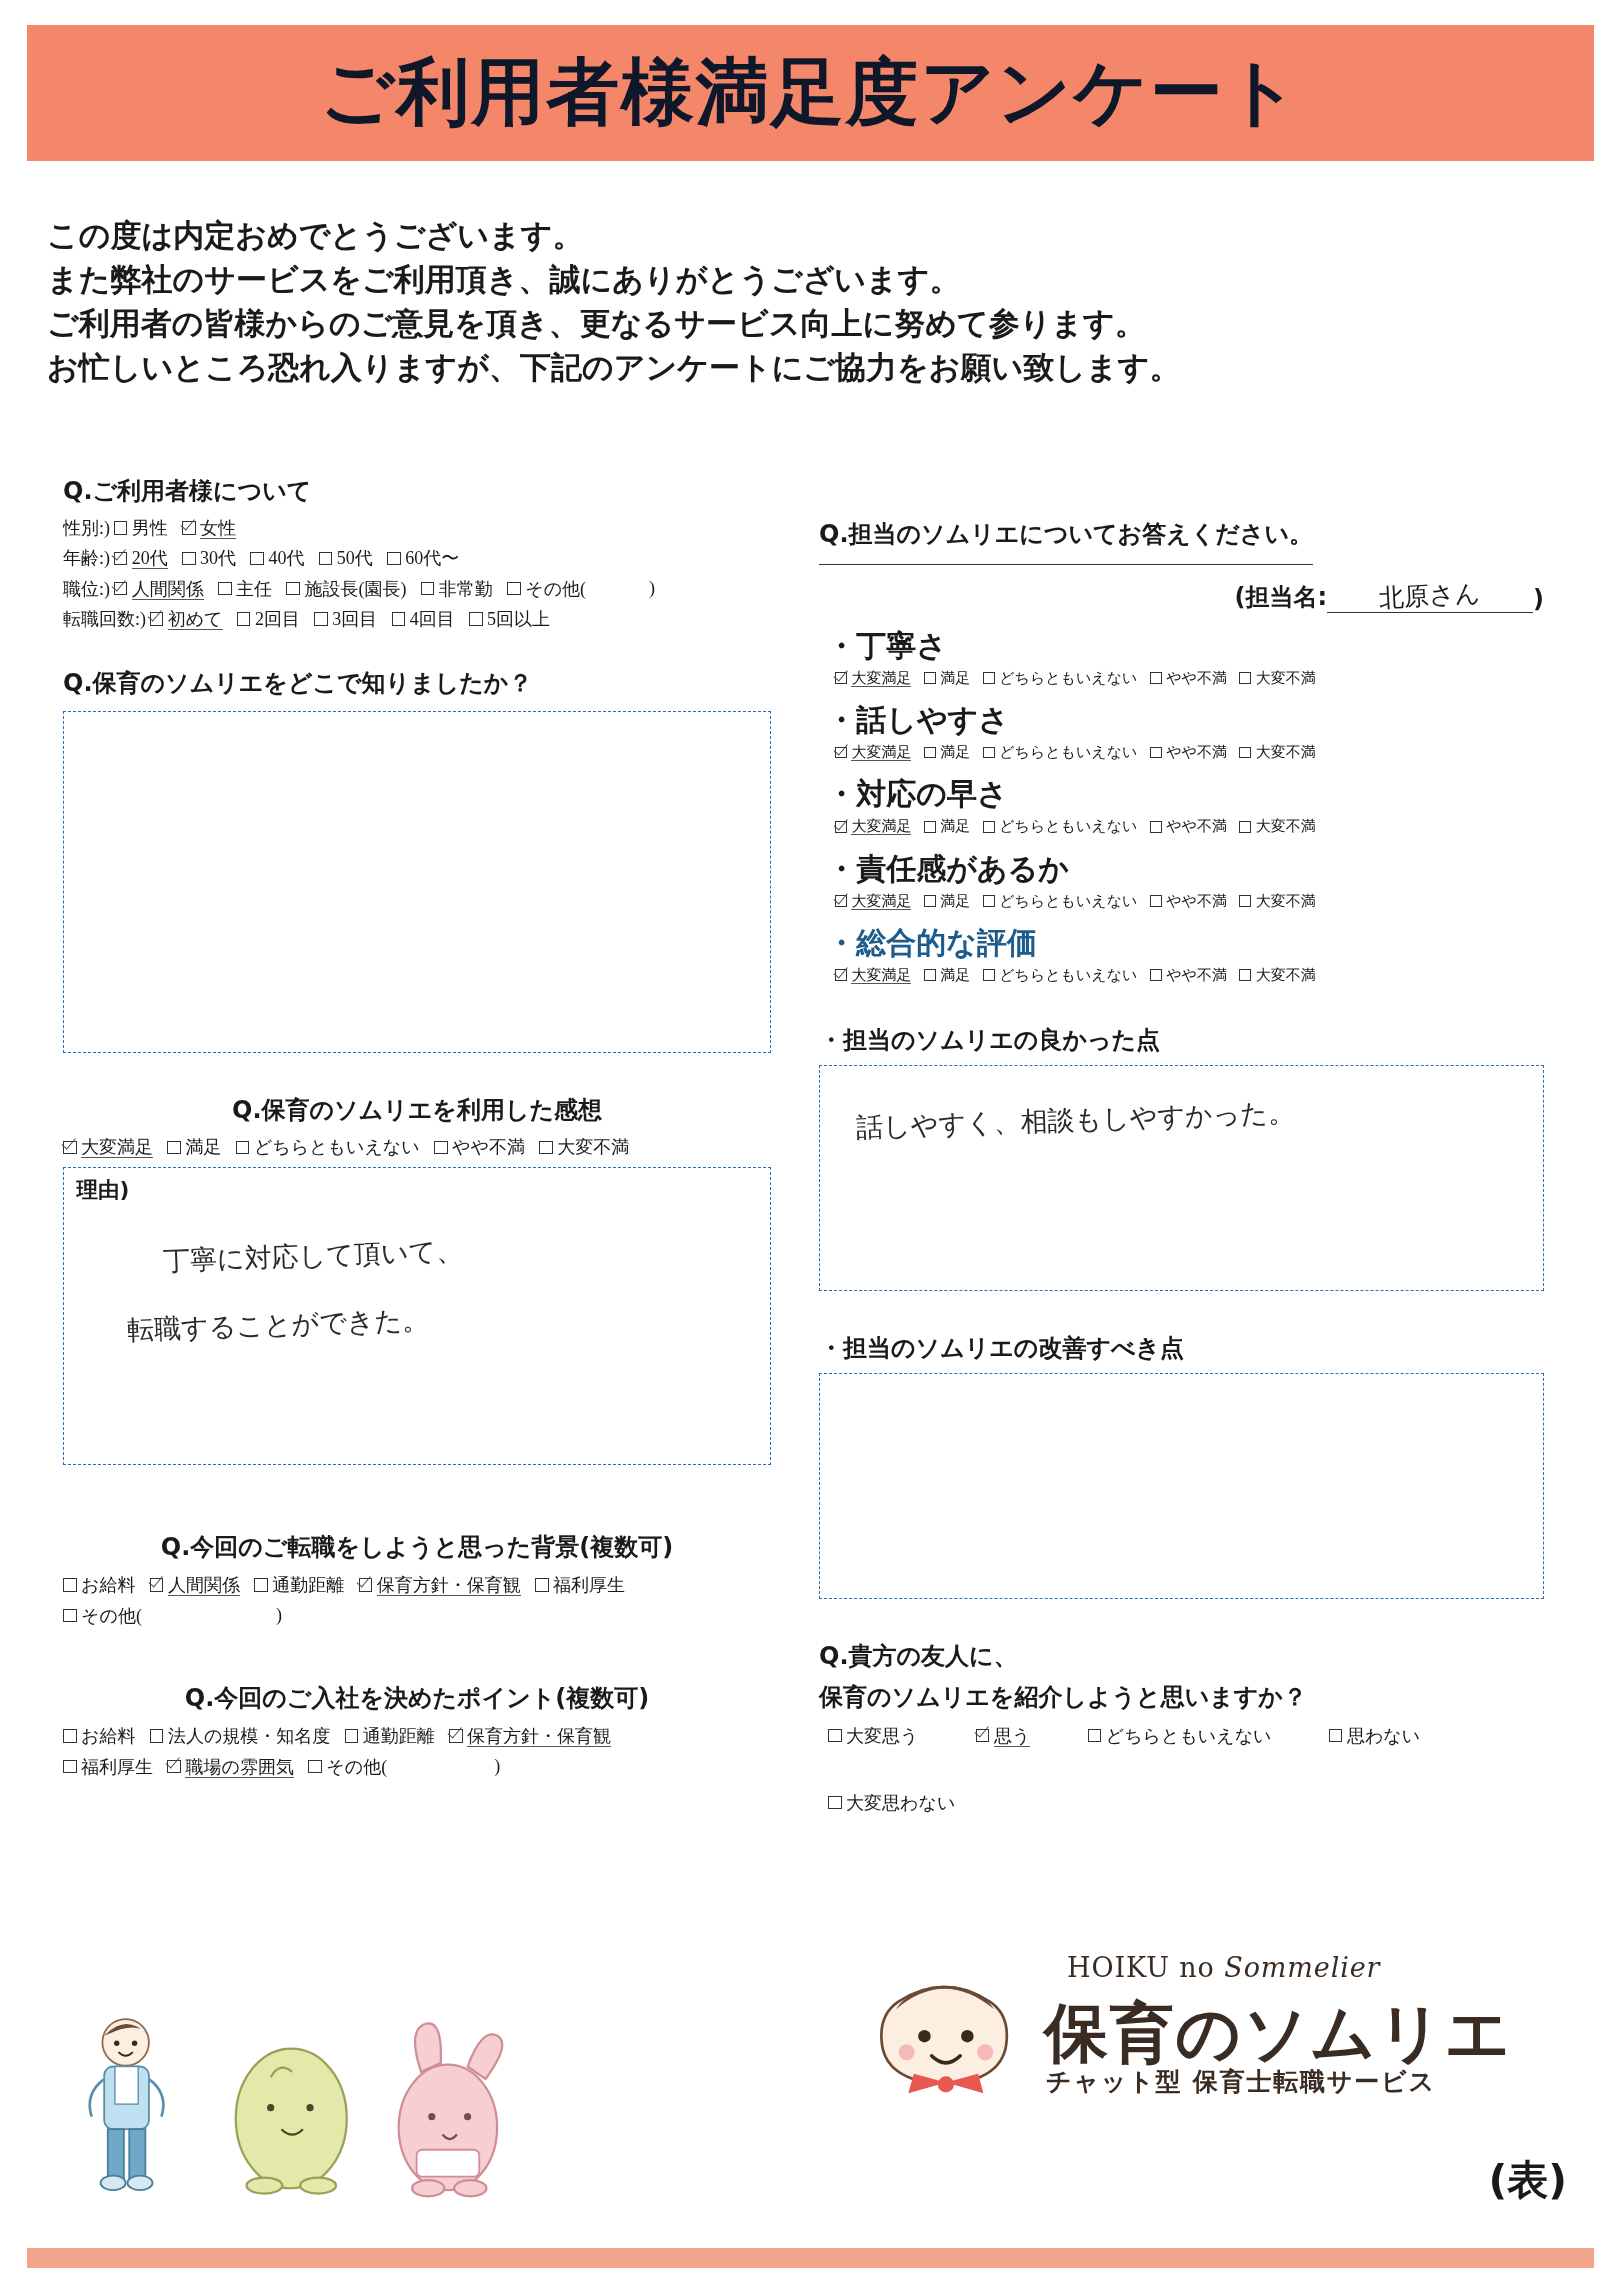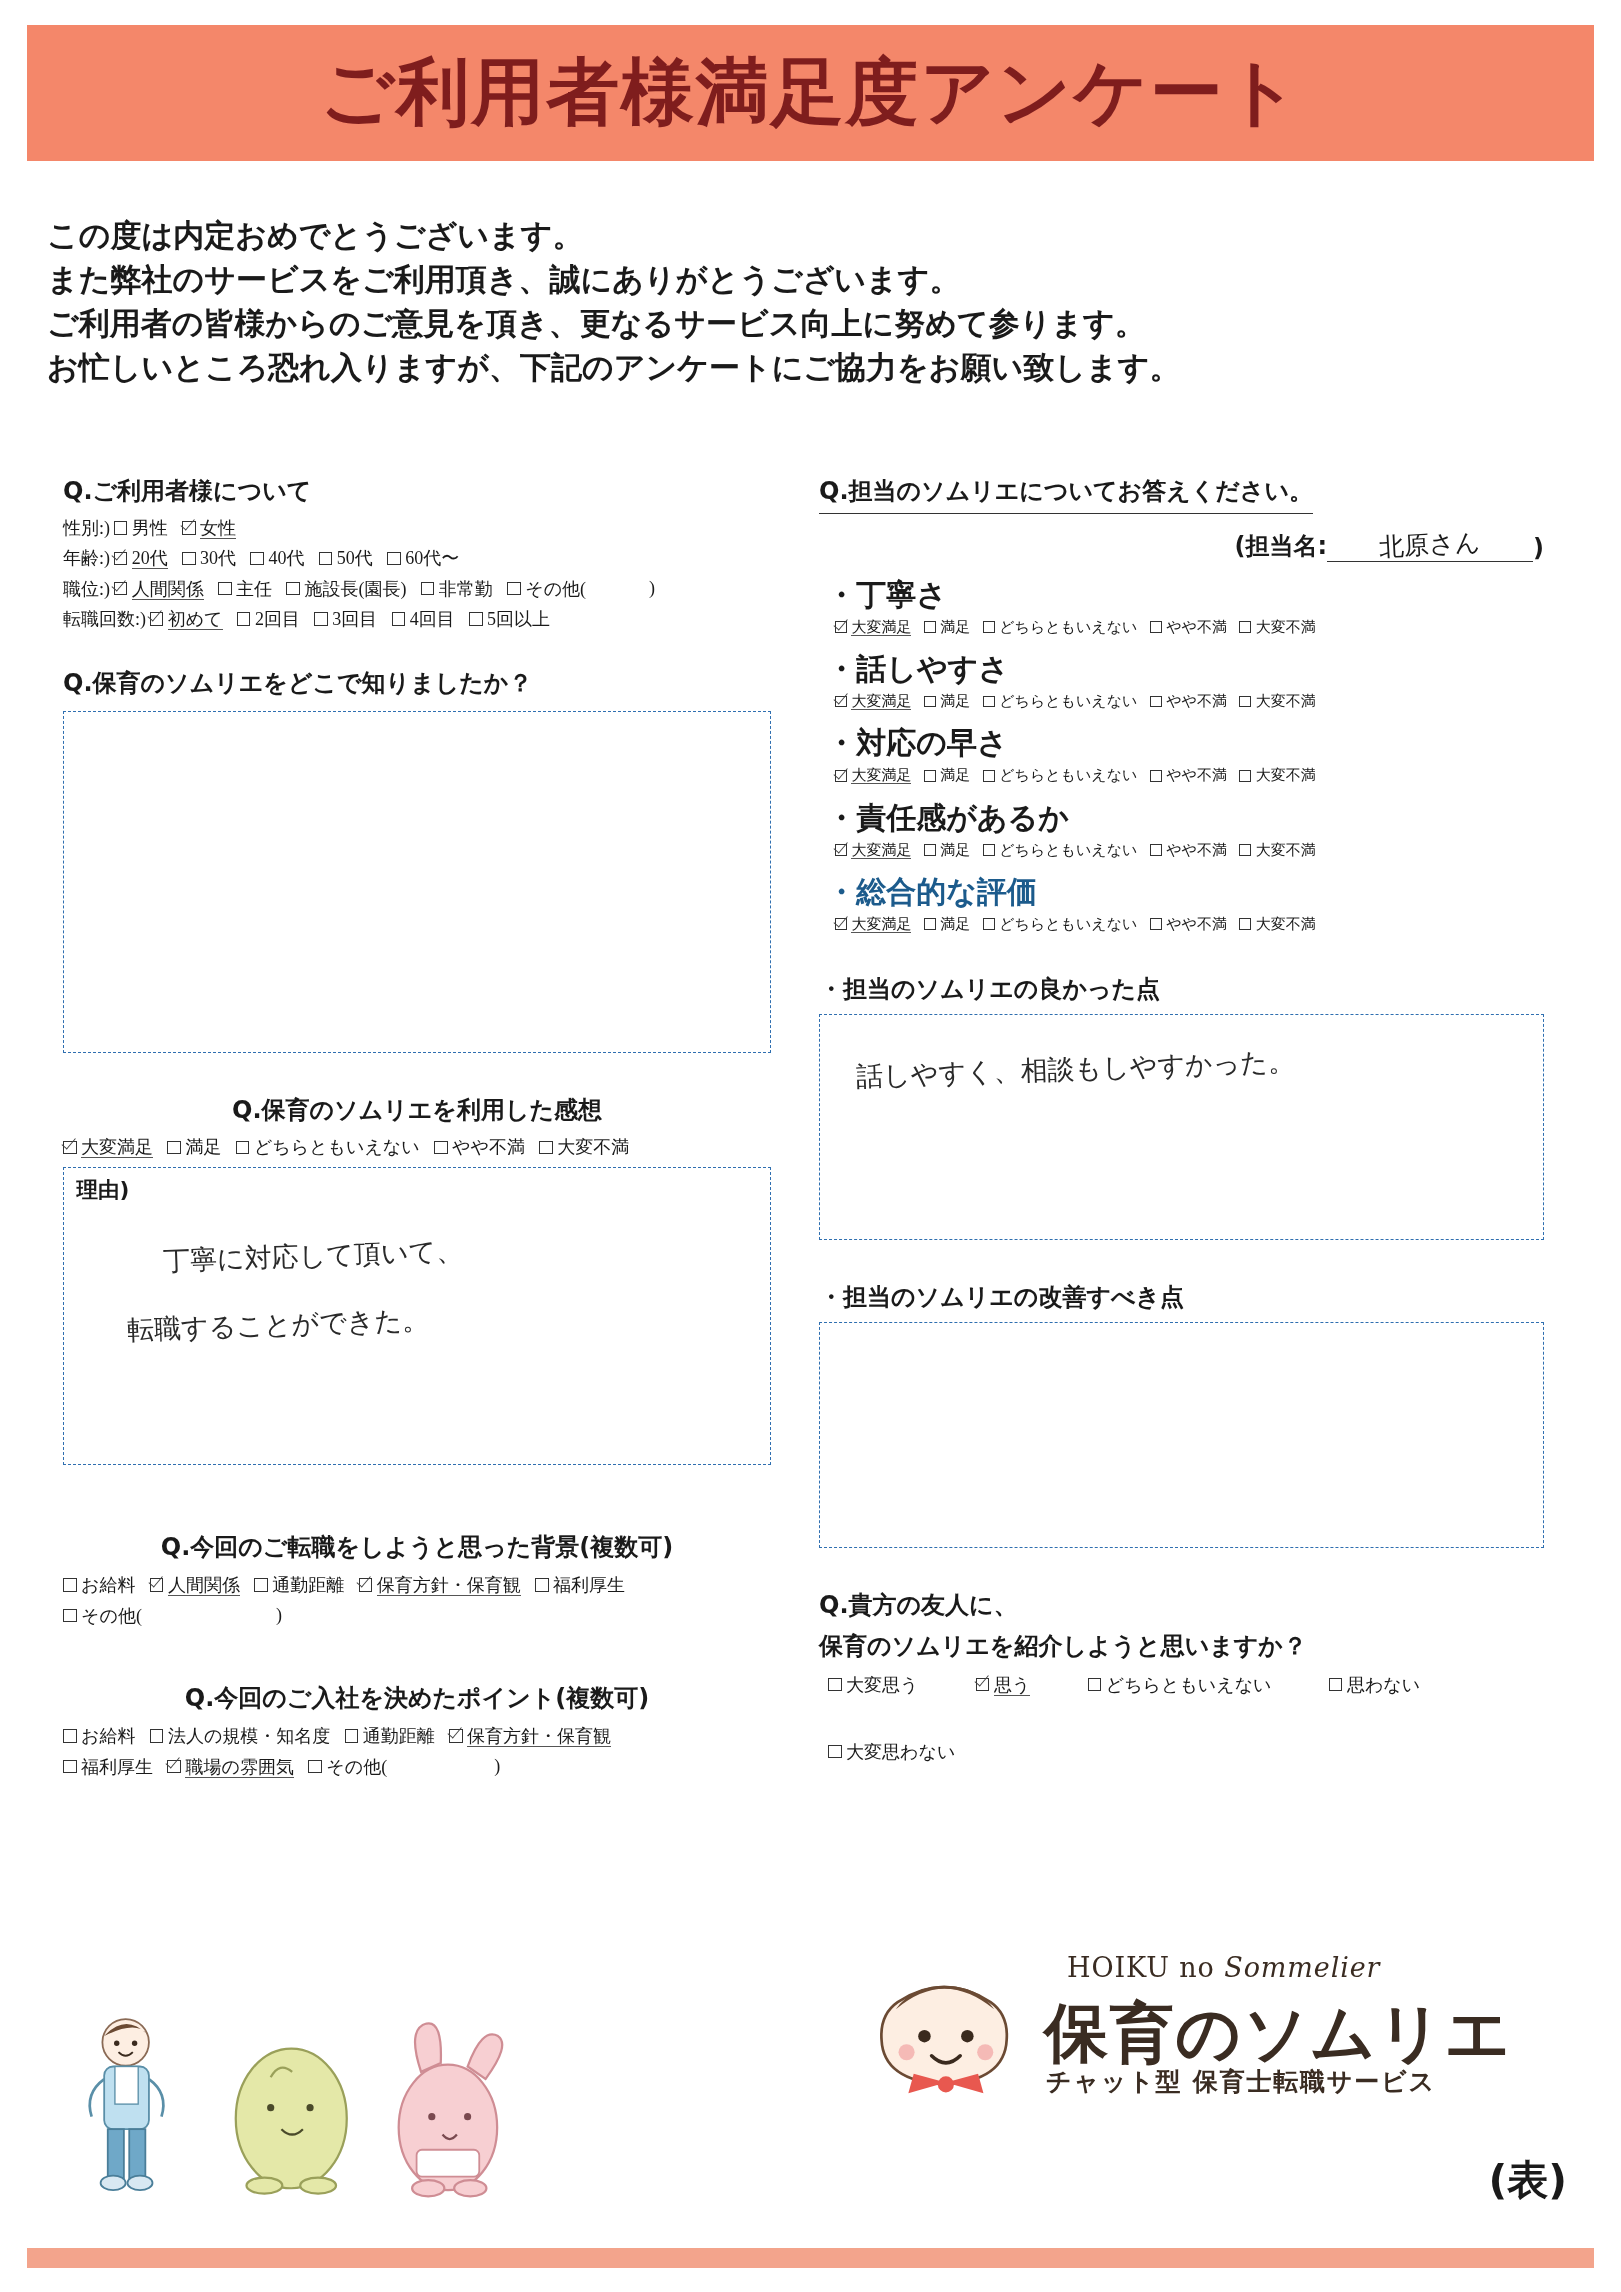--- a/index.html
+++ b/index.html
@@ -13,21 +13,21 @@
   }
   .page{position:relative;width:1621px;height:2293px;}
 
   
   .banner{
     position:absolute; left:27px; top:25px; width:1567px; height:136px;
     background:#f4876a;
     display:flex; align-items:center; justify-content:center;
   }
   .banner-title{
-    font-size:73px; font-weight:bold; color:#7f1d1d;
+    font-size:73px; font-weight:bold; color:#0f172a;
     letter-spacing:1.8px; white-space:nowrap;
     font-family:"DejaVu Sans", sans-serif;
   }
 
   
   .intro{
     position:absolute; left:47px; top:213px; width:1522px;
     font-size:31px; line-height:1.42; font-weight:bold;
     font-family:"DejaVu Sans", sans-serif;
   }
@@ -326,21 +326,21 @@
         <span class="box"></span>
         <span class="lbl">その他(</span>
         <span style="display:inline-block;width:107px;"></span>
         <span>)</span>
       </span>
     </div>
   </div>
 
   <div class="col-right">
 
-    <div class="qh" style="border-bottom:1.8px solid #333; display:inline-block; padding-bottom:6px;">Q.担当のソムリエについてお答えください。</div>
+    <div class="qh" style="border-bottom:1.8px solid #333; display:inline-block; padding-bottom:14px;margin-top:43px;">Q.担当のソムリエについてお答えください。</div>
 
     <div class="tantou">
       <span>(担当名:</span>
       <span class="hr-underline" style="min-width:206px; text-align:center;">
         <span class="name">北原さん</span>
       </span>
       <span>)</span>
     </div>
 
     

